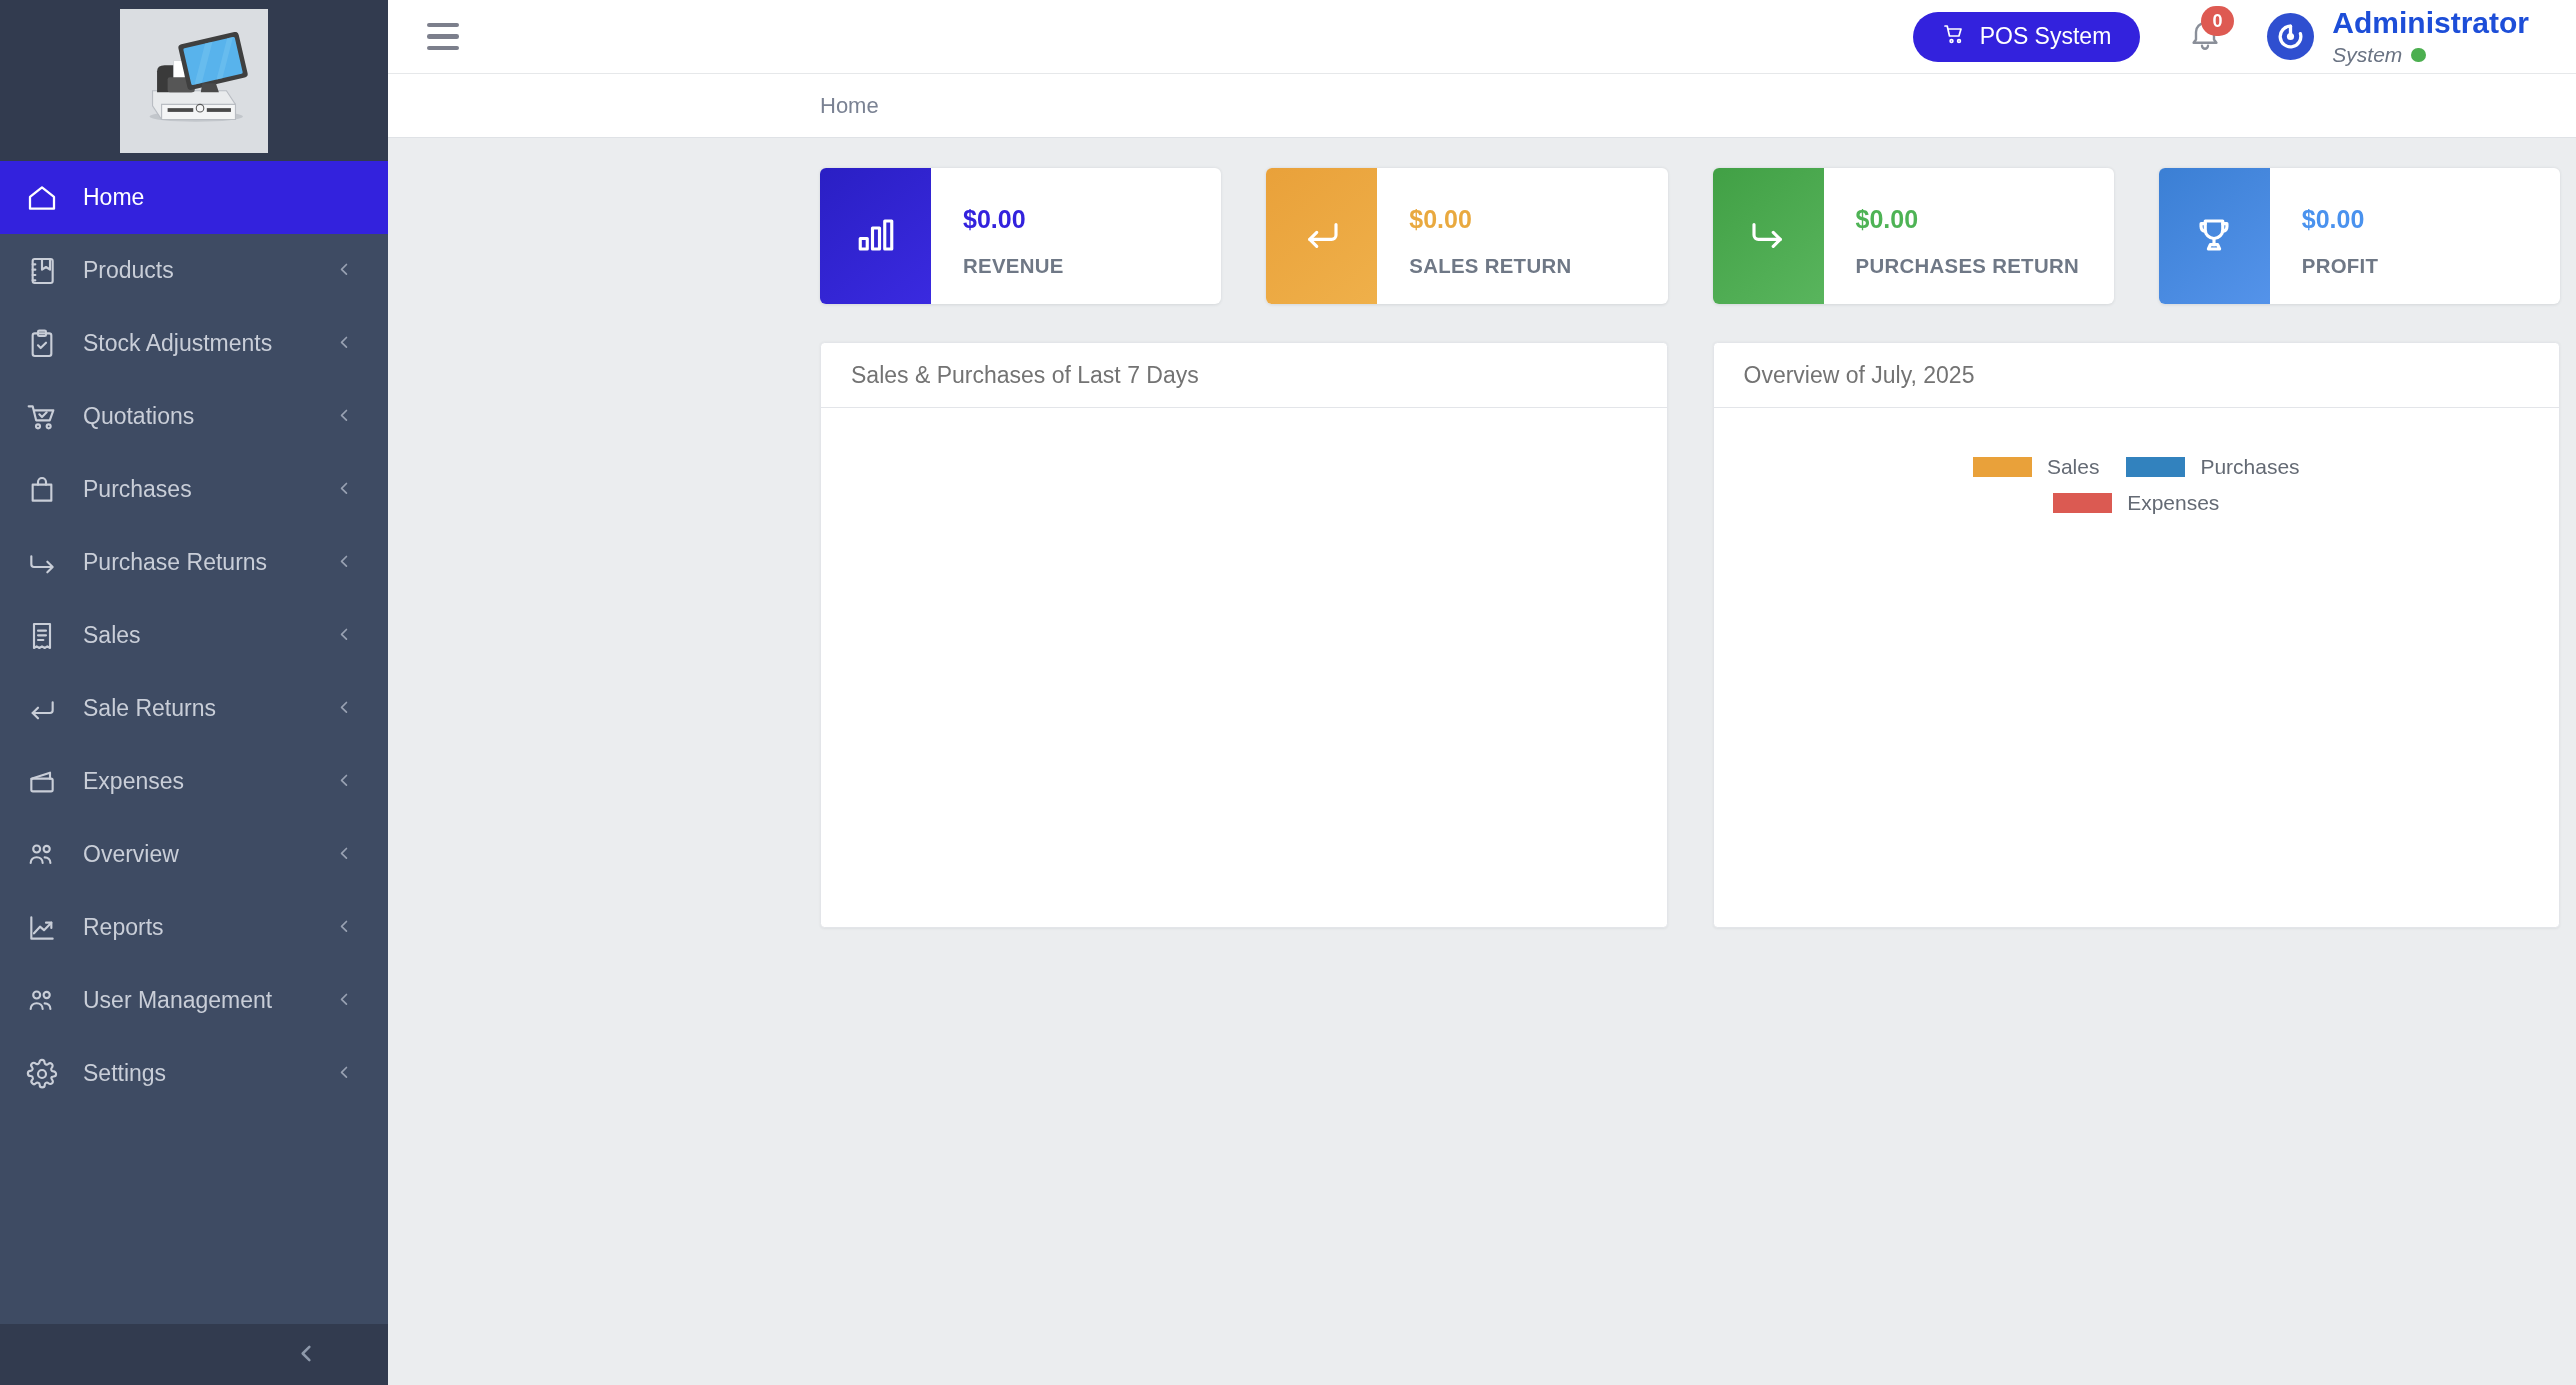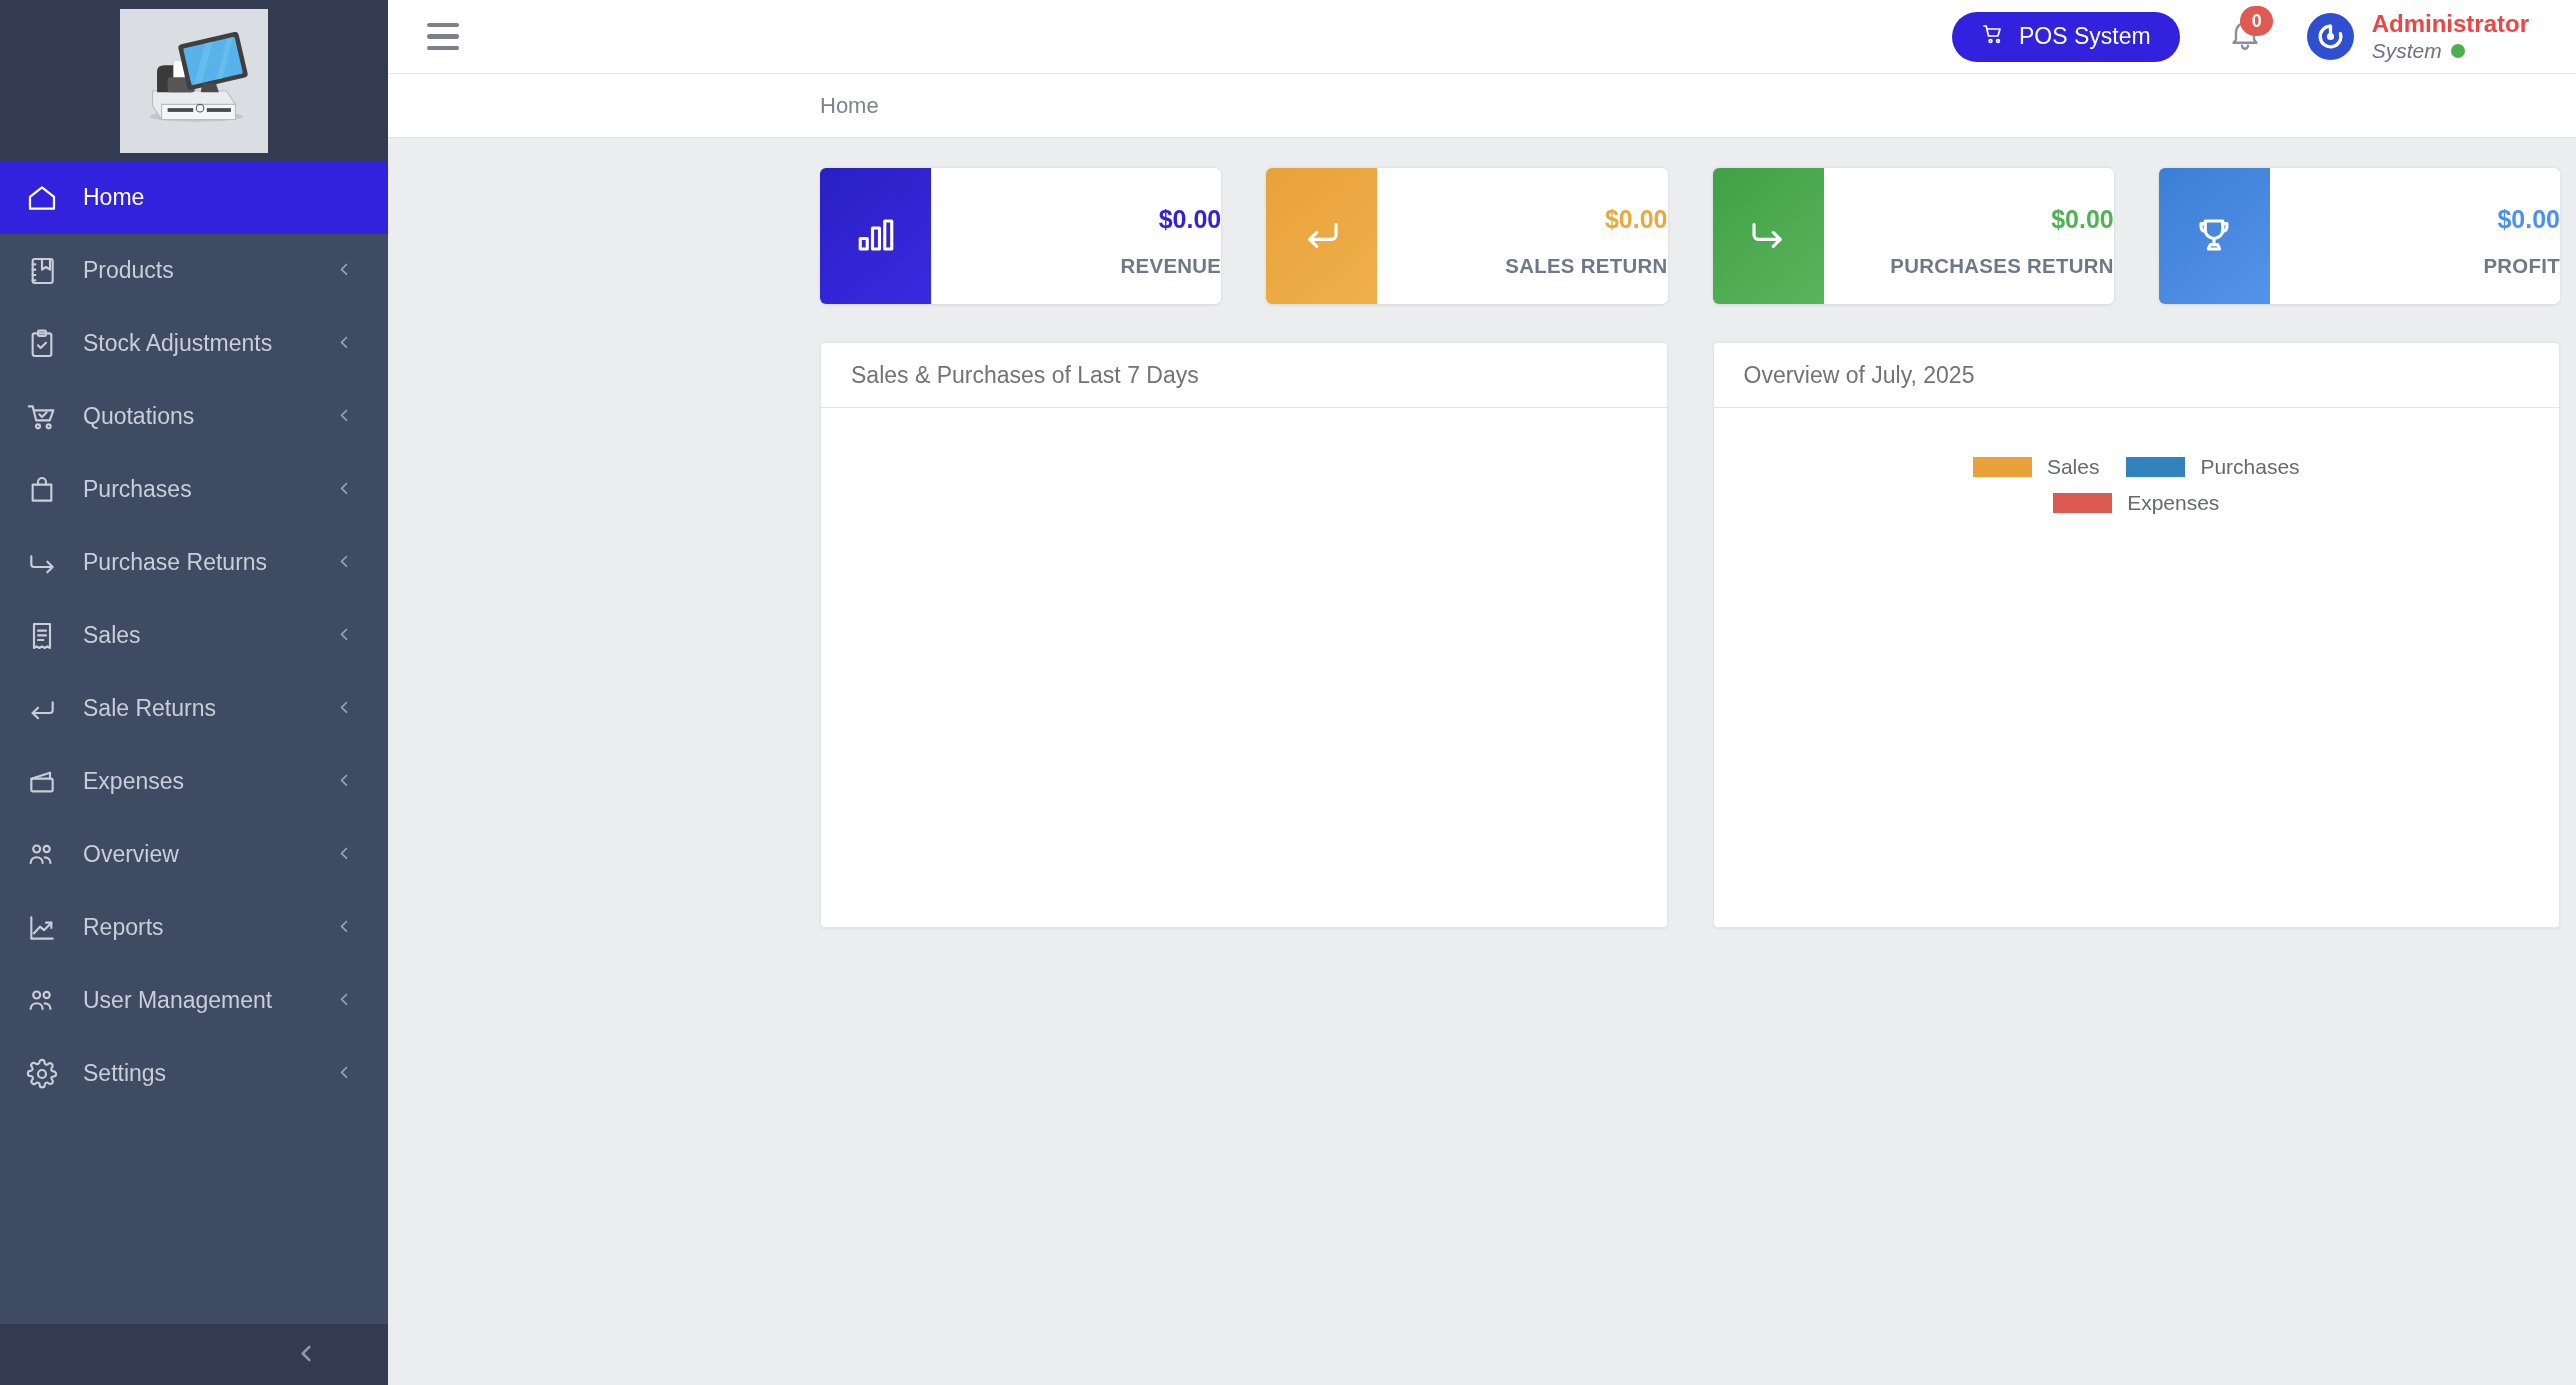--- a/index.html
+++ b/index.html
@@ -74,36 +74,36 @@
     border-radius: 16.7px; font-size: 18px; font-weight: bold;
     display: flex; align-items: center; justify-content: center;
   }
   .user-box { display: flex; align-items: center; margin-left: 44px; cursor: pointer; }
   .avatar {
     width: 47px; height: 47px; border-radius: 50%;
     background: #2f4fd0; display: flex;
     align-items: center; justify-content: center;
   }
   .user-meta { margin-left: 18px; line-height: 1.22; }
-  .user-name { font-size: 24px; font-weight: bold; color: #ef4444; white-space: nowrap; }
+  .user-name { font-size: 30px; font-weight: bold; color: #1d4ed8; white-space: nowrap; }
   .user-status {
     font-size: 21px; font-style: italic; color: #6a7383;
     display: flex; align-items: center; gap: 9px;
   }
   .dot-online { width: 14.4px; height: 14.4px; border-radius: 50%; background: #4caf50; }
 
   .breadcrumb {
     height: 64px; background: #ffffff;
     display: flex; align-items: center;
     padding-left: 432px;
     font-size: 22px; color: #7a8293;
     border-bottom: 0.8px solid #dfe2e6;
   }
 
-  .content { flex: 1 1 auto; padding: 30px 16px 0 432px; overflow: hidden; text-align: right; }
+  .content { flex: 1 1 auto; padding: 30px 16px 0 432px; overflow: hidden; }
 
   
   .stats { display: flex; gap: 45px; }
   .stat-card {
     flex: 1 1 0; min-width: 0; height: 136px;
     background: #ffffff; border-radius: 6px;
     box-shadow: 0 0.8px 3px rgba(60,64,72,.12);
     display: flex; overflow: hidden; cursor: pointer;
   }
   .stat-tile {

